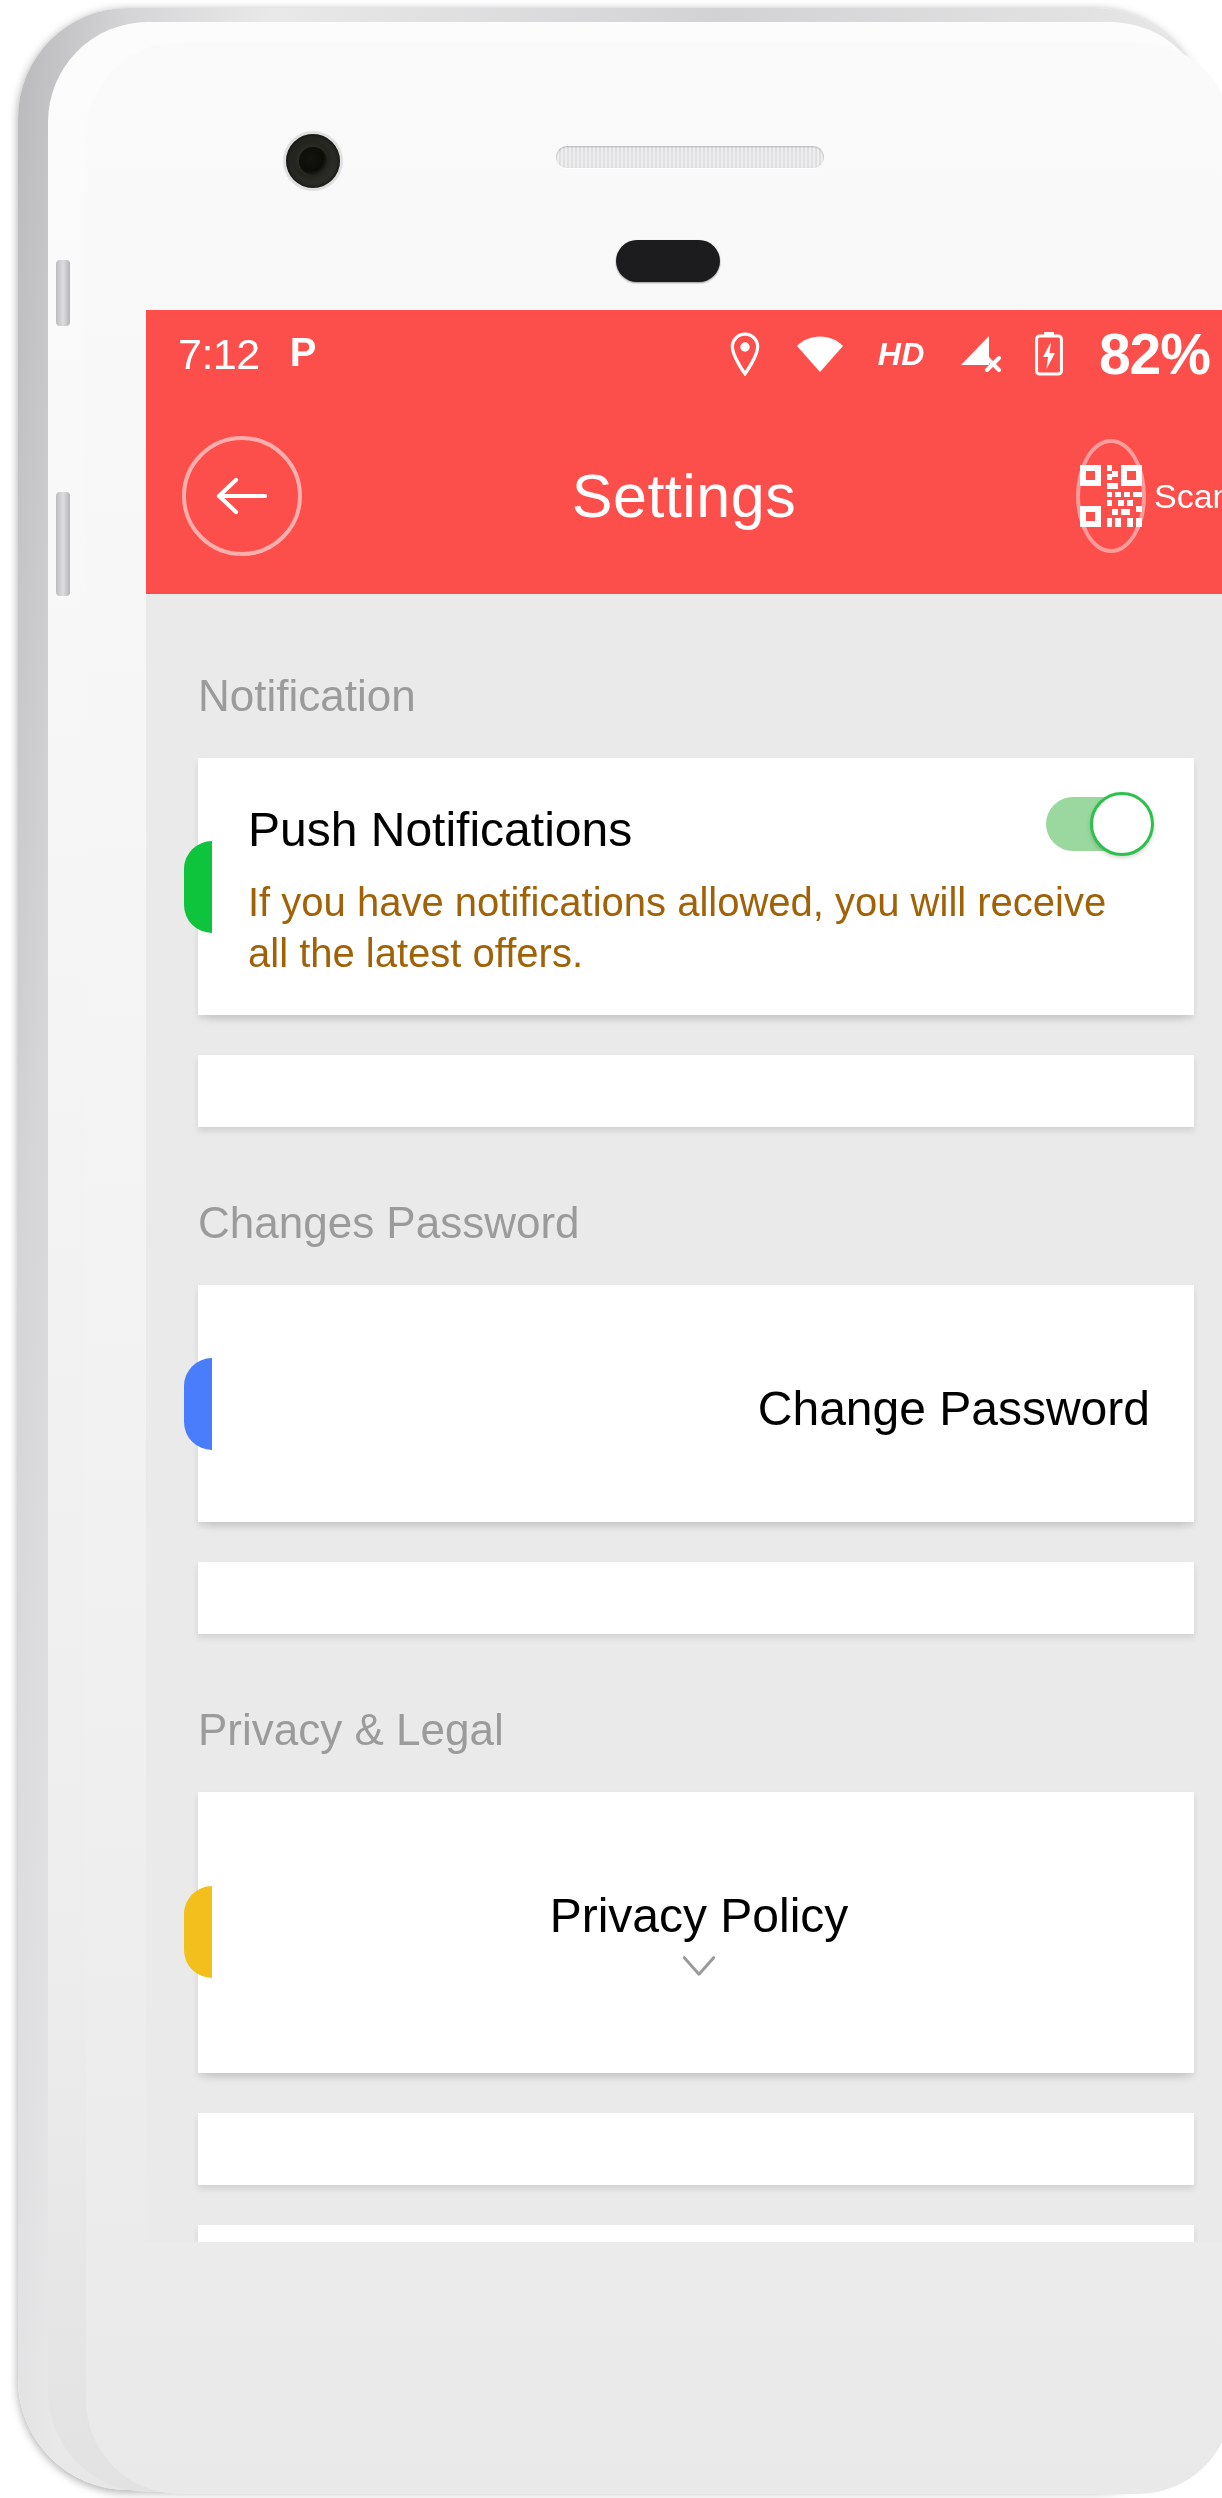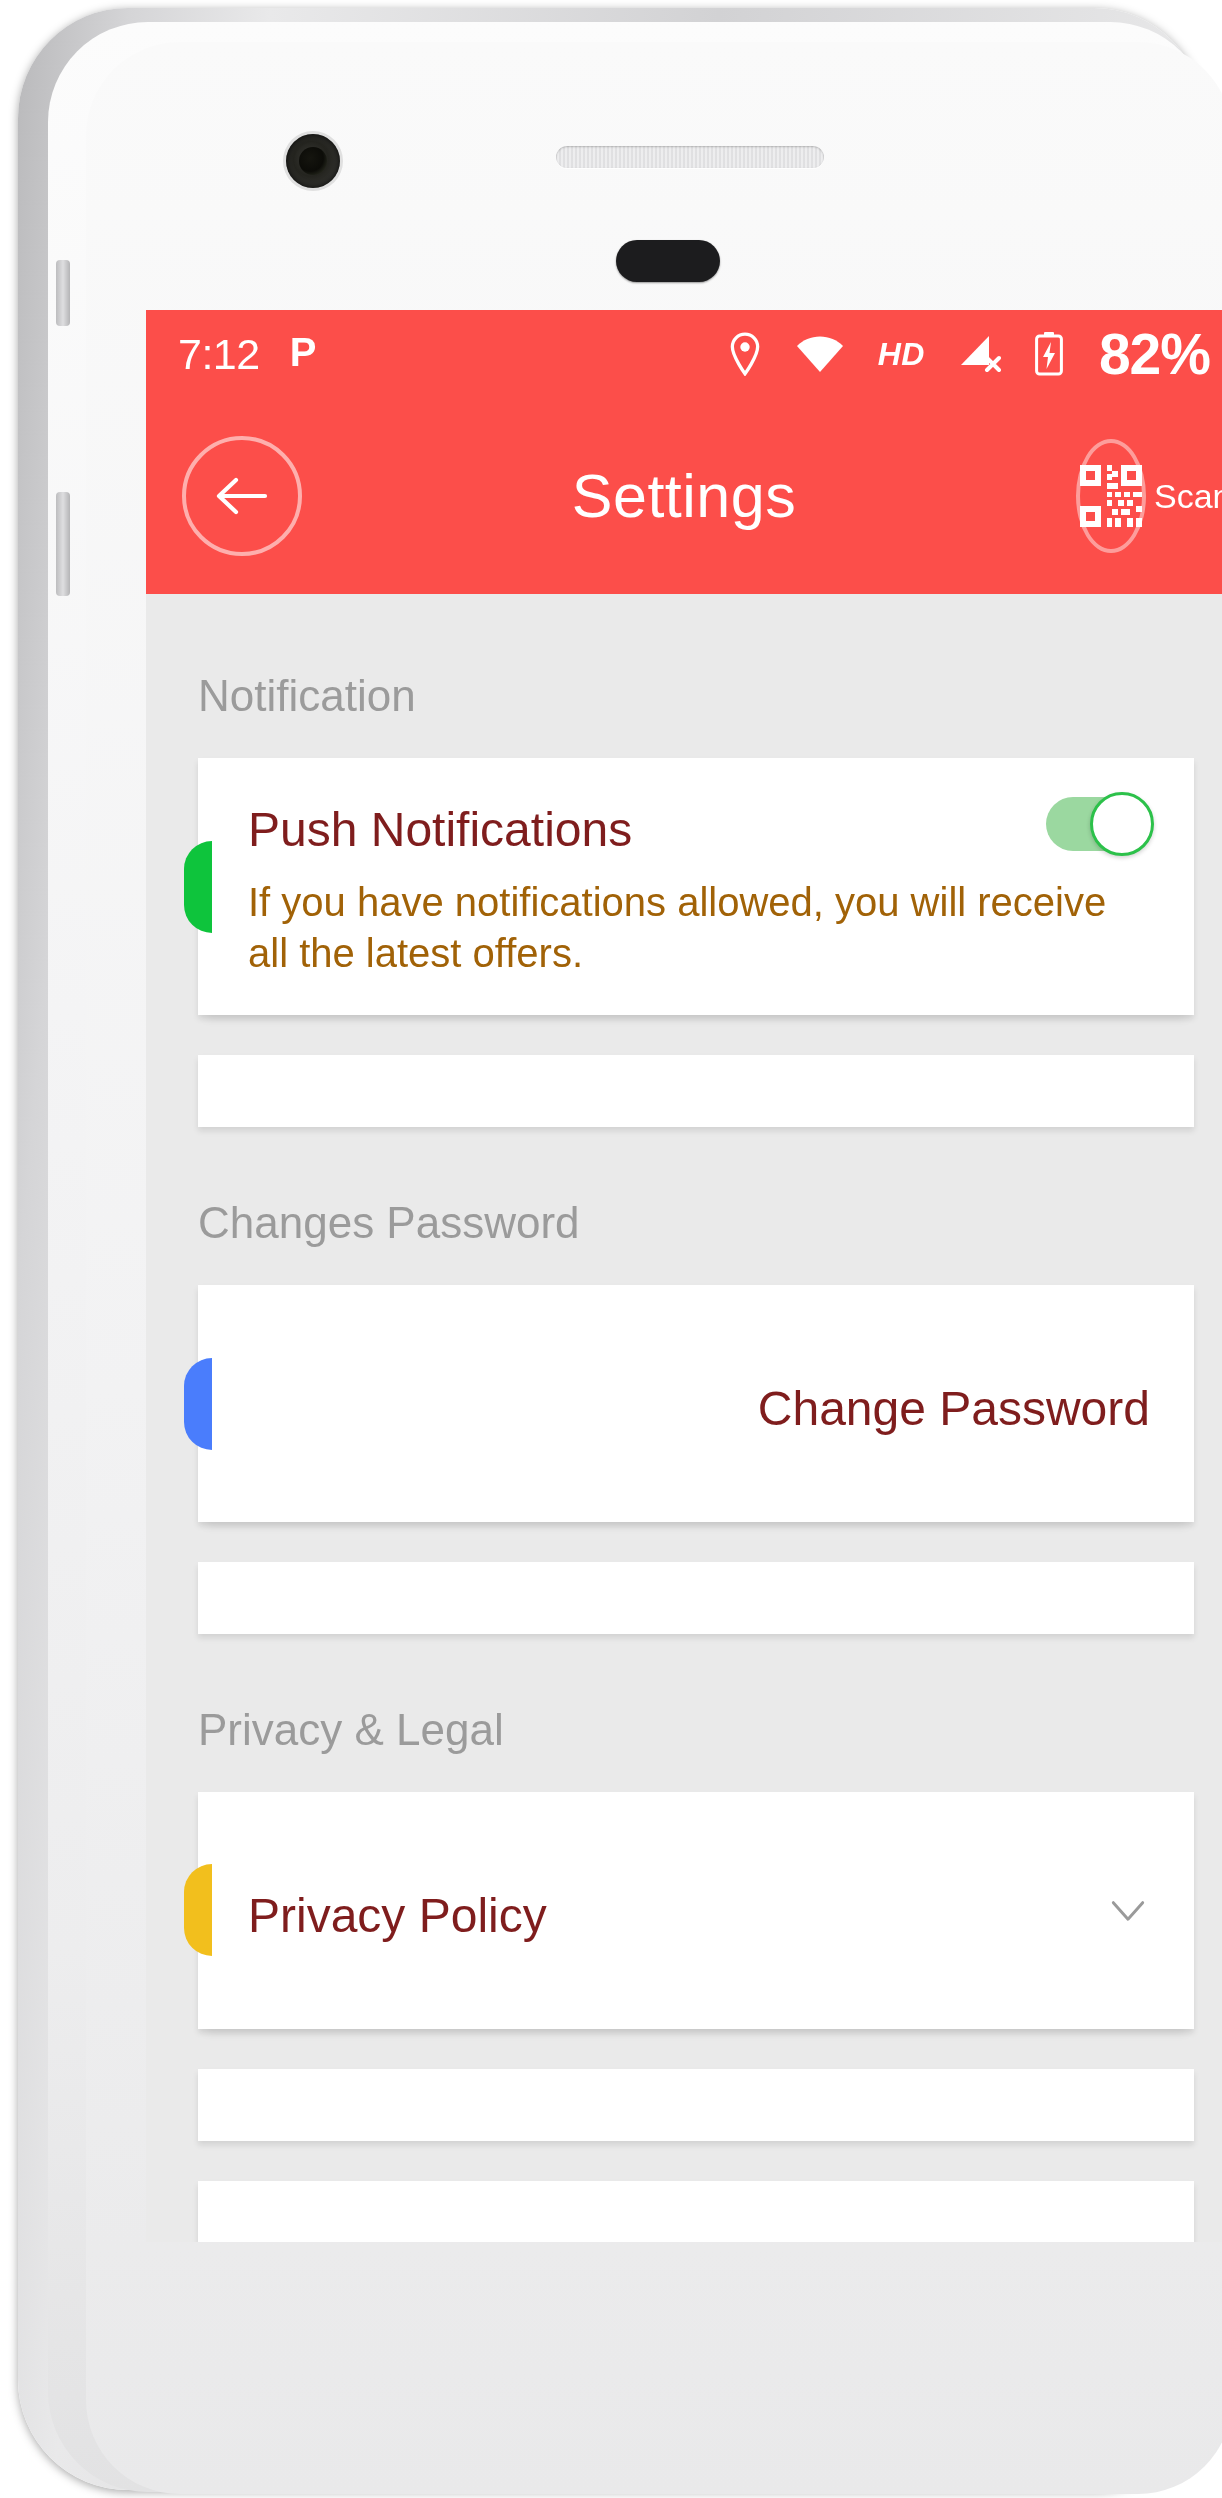--- a/index.html
+++ b/index.html
@@ -256,21 +256,21 @@
 
   .card-inner { padding: 34px 44px 36px 50px; }
 
   .row-flex {
     display: flex;
     align-items: center;
     justify-content: space-between;
   }
   .card-title {
     font-size: 48px;
-    color: #7f1d1d;
+    color: #000000;
     font-weight: 400;
     line-height: 1.1;
     margin-top: 12px;
   }
   .card-desc {
     margin-top: 20px;
     font-size: 40px;
     color: #a16207;
     line-height: 1.28;
     font-weight: 400;
@@ -295,21 +295,21 @@
     height: 64px;
     border-radius: 50%;
     background: #ffffff;
     border: 3px solid #2cc14a;
     box-sizing: border-box;
     box-shadow: 0 2px 4px rgba(0,0,0,0.18);
   }
 
   
   .row-simple { padding: 86px 44px 86px 50px; text-align: right; }
-  .row-chev   { padding: 86px 44px 86px 50px; }
+  .row-chev   { padding: 86px 44px 86px 50px; flex-direction: column; }
 
   .chev {
     flex: 0 0 auto;
     width: 44px;
     height: 44px;
   }
 
   .scroll-tail {
     margin: 40px 52px 0 52px;
     background: #ffffff;

